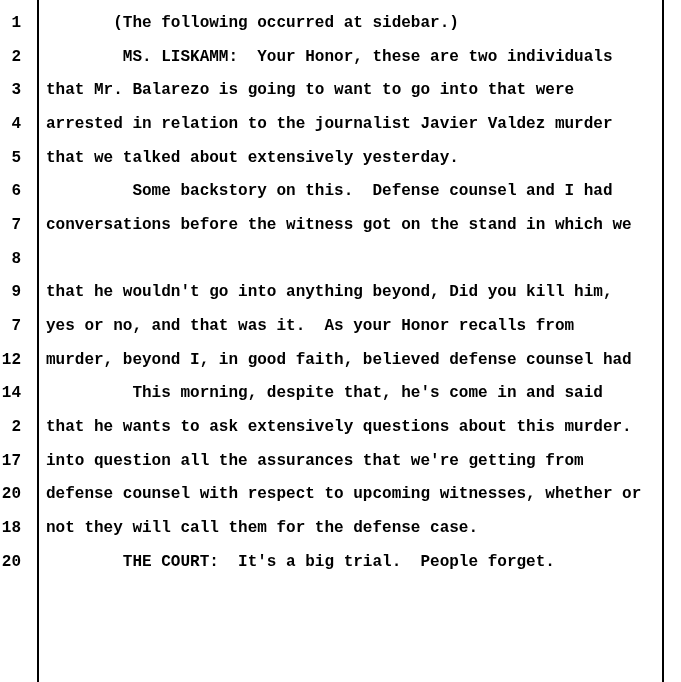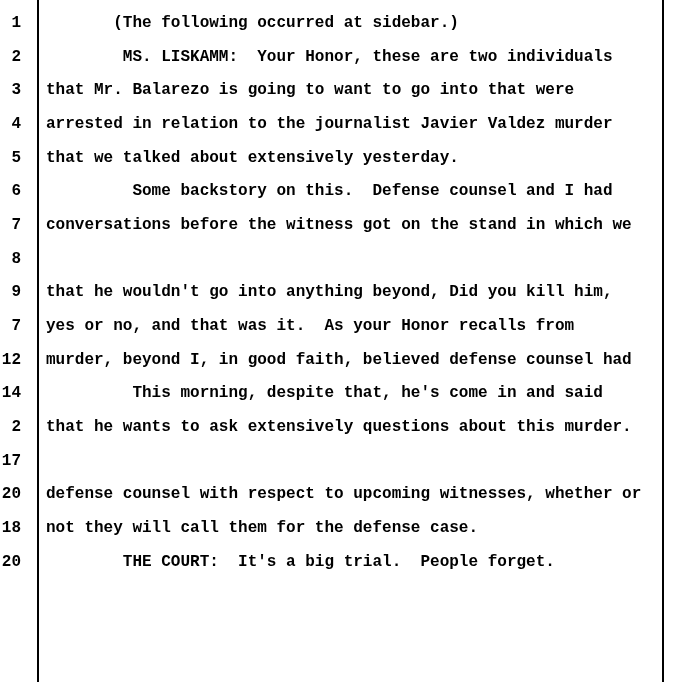--- a/index.html
+++ b/index.html
@@ -105,20 +105,21 @@
       <div class="row">
         <div class="num">14</div>
         <div class="text">         This morning, despite that, he's come in and said</div>
       </div>
       <div class="row">
         <div class="num">2</div>
         <div class="text">that he wants to ask extensively questions about this murder.</div>
       </div>
       <div class="row">
         <div class="num">17</div>
+        <div class="text">into question all the assurances that we're getting from</div>
       </div>
       <div class="row">
         <div class="num">20</div>
         <div class="text">defense counsel with respect to upcoming witnesses, whether or</div>
       </div>
       <div class="row">
         <div class="num">18</div>
         <div class="text">not they will call them for the defense case.</div>
       </div>
       <div class="row">

